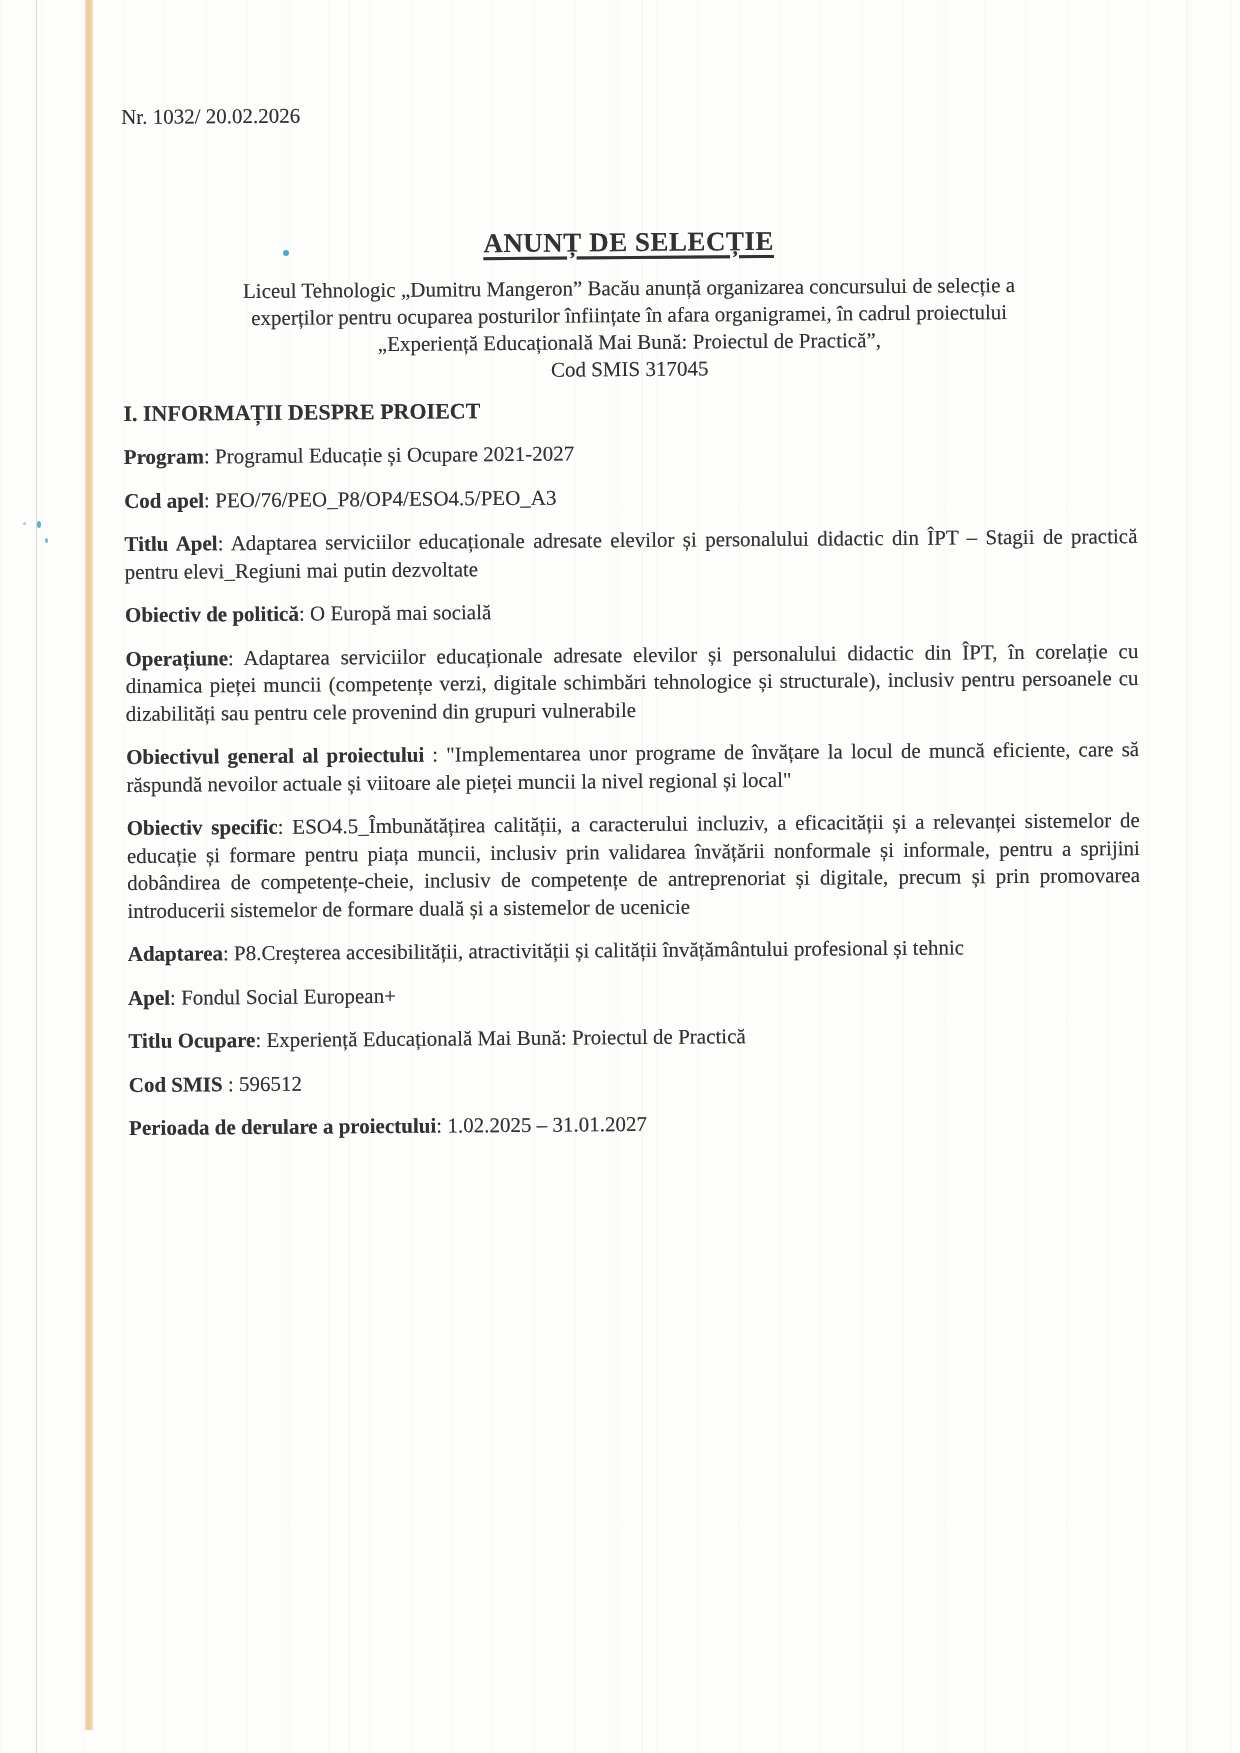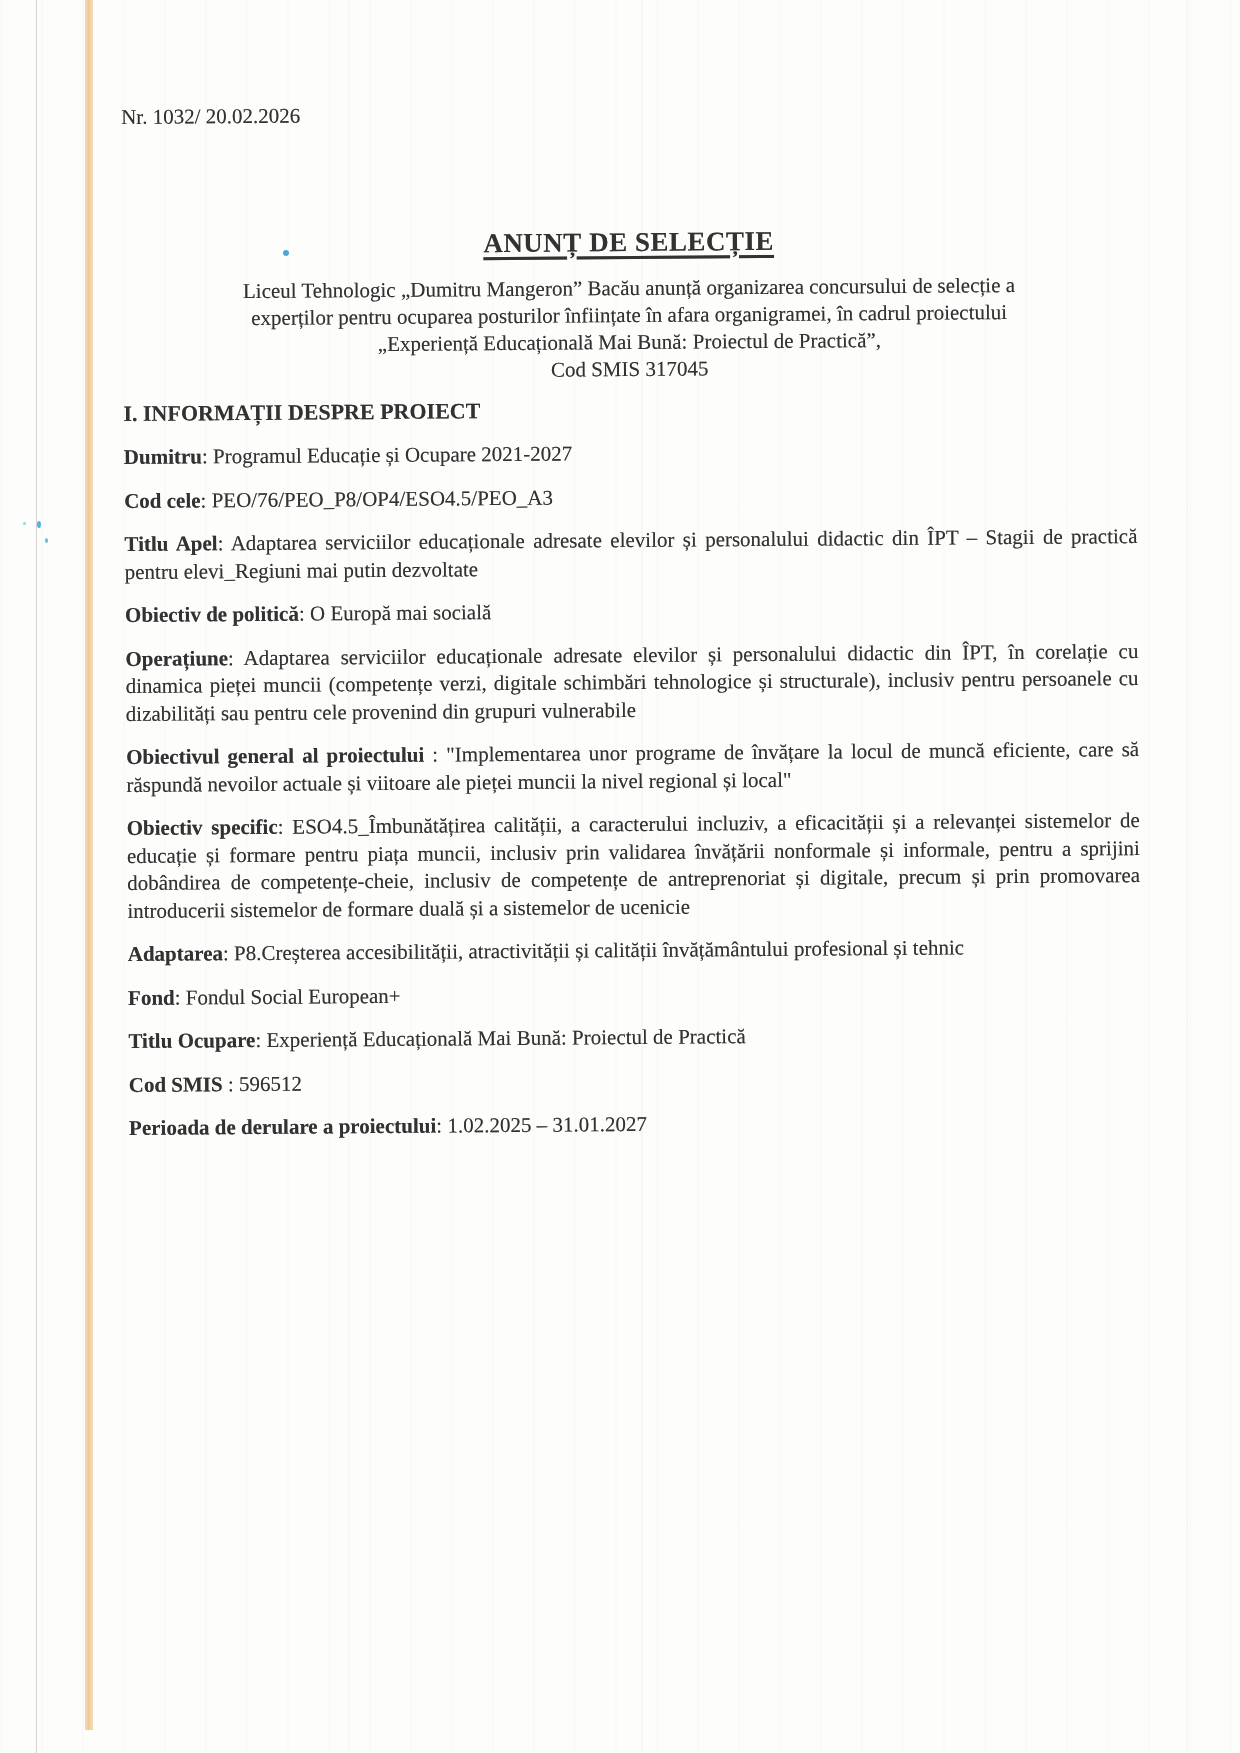--- a/index.html
+++ b/index.html
@@ -121,37 +121,37 @@
     <div>Liceul Tehnologic „Dumitru Mangeron”  Bacău anunță organizarea concursului de selecție a</div>
     <div>experților pentru ocuparea posturilor înființate în afara organigramei, în cadrul proiectului</div>
     <div>„Experiență Educațională Mai Bună: Proiectul de Practică”,</div>
     <div>Cod SMIS 317045</div>
   </div>
 
   <h2 class="sec-heading">I. INFORMAȚII DESPRE PROIECT</h2>
 
   <div class="fields">
 
-    <p class="field"><span class="label">Dumitru</span><span class="sep">: </span><span class="value">Programul Educație și Ocupare 2021-2027</span></p>
+    <p class="field"><span class="label">Program</span><span class="sep">: </span><span class="value">Programul Educație și Ocupare 2021-2027</span></p>
 
-    <p class="field"><span class="label">Cod cele</span><span class="sep">: </span><span class="value">PEO/76/PEO_P8/OP4/ESO4.5/PEO_A3</span></p>
+    <p class="field"><span class="label">Cod apel</span><span class="sep">: </span><span class="value">PEO/76/PEO_P8/OP4/ESO4.5/PEO_A3</span></p>
 
     <p class="field"><span class="label">Titlu Apel</span><span class="sep">: </span><span class="value">Adaptarea serviciilor educaționale adresate elevilor și personalului didactic din ÎPT – Stagii de practică pentru elevi_Regiuni mai putin dezvoltate</span></p>
 
     <p class="field"><span class="label">Obiectiv de politică</span><span class="sep">: </span><span class="value">O Europă mai socială</span></p>
 
     <p class="field"><span class="label">Operațiune</span><span class="sep">: </span><span class="value">Adaptarea serviciilor educaționale adresate elevilor și personalului didactic din ÎPT, în corelație cu dinamica pieței muncii (competențe verzi, digitale schimbări tehnologice și structurale), inclusiv pentru persoanele cu dizabilități sau pentru cele provenind din grupuri vulnerabile</span></p>
 
     <p class="field"><span class="label">Obiectivul general al proiectului</span><span class="sep"> : </span><span class="value">"Implementarea unor programe de învățare la locul de muncă eficiente, care să răspundă nevoilor actuale și viitoare ale pieței muncii la nivel regional și local"</span></p>
 
     <p class="field"><span class="label">Obiectiv specific</span><span class="sep">: </span><span class="value">ESO4.5_Îmbunătățirea calității, a caracterului incluziv, a eficacității și a relevanței sistemelor de educație și formare pentru piața muncii, inclusiv prin validarea învățării nonformale și informale, pentru a sprijini dobândirea de competențe-cheie, inclusiv de competențe de antreprenoriat și digitale, precum și prin promovarea introducerii sistemelor de formare duală și a sistemelor de ucenicie</span></p>
 
     <p class="field"><span class="label">Adaptarea</span><span class="sep">: </span><span class="value">P8.Creșterea accesibilității, atractivității și calității învățământului profesional și tehnic</span></p>
 
-    <p class="field"><span class="label">Fond</span><span class="sep">: </span><span class="value">Fondul Social European+</span></p>
+    <p class="field"><span class="label">Apel</span><span class="sep">: </span><span class="value">Fondul Social European+</span></p>
 
     <p class="field"><span class="label">Titlu Ocupare</span><span class="sep">: </span><span class="value">Experiență Educațională Mai Bună: Proiectul de Practică</span></p>
 
     <p class="field"><span class="label">Cod SMIS</span><span class="sep"> : </span><span class="value">596512</span></p>
 
     <p class="field"><span class="label">Perioada de derulare a proiectului</span><span class="sep">: </span><span class="value">1.02.2025 – 31.01.2027</span></p>
 
   </div>
 </div>
 

